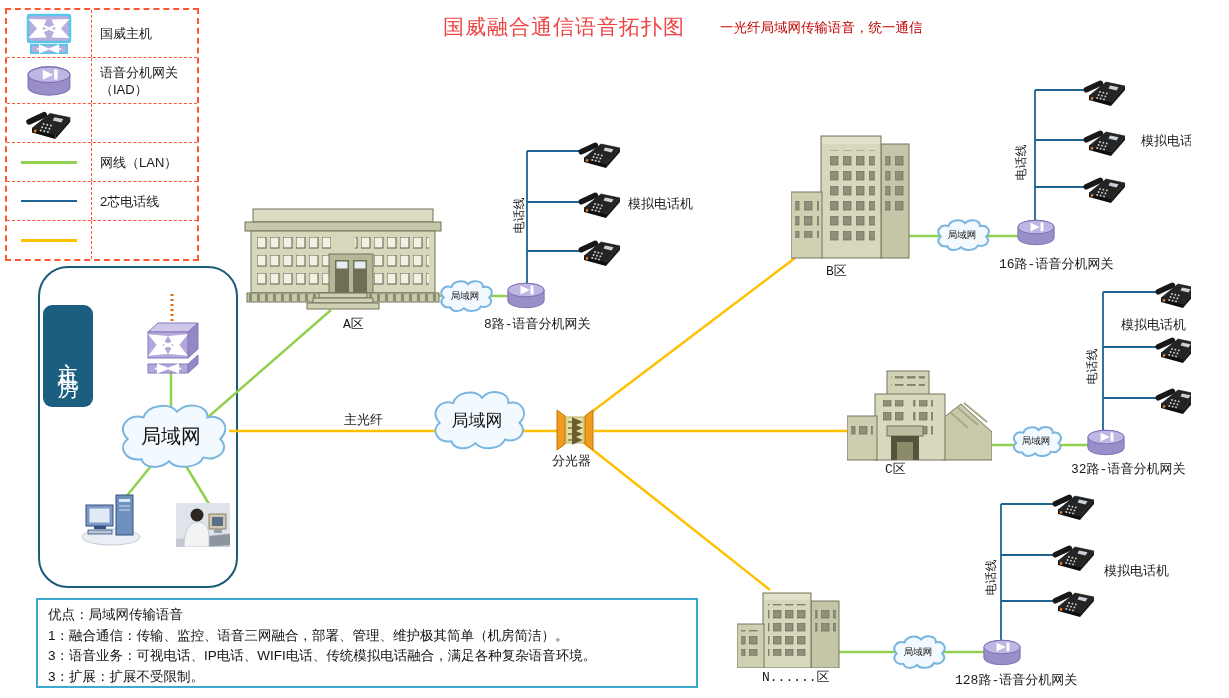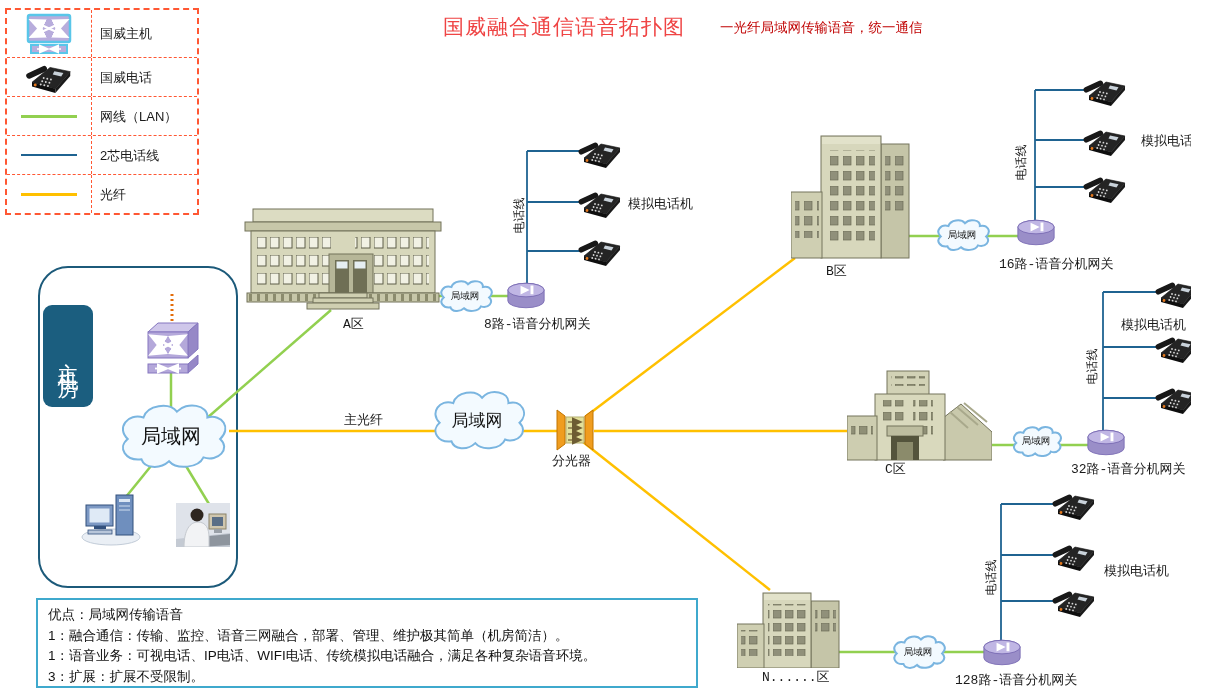--- a/index.html
+++ b/index.html
@@ -190,52 +190,57 @@
     <div class="lg-row" style="height:47px">
       <div class="lg-ic">
           <svg width="46" height="42">
             <use href="#sym-switchfront"></use>
           </svg>
         </div>
       <div class="lg-tx">
           <span>国威主机</span>
         </div>
     </div>
+    <div class="lg-row" style="height:45px">
+      <div class="lg-ic">
+          <svg width="46" height="34">
+            <use href="#sym-gateway"></use>
+          </svg>
+        </div>
+      <div class="lg-tx">
+        <span>语音分机网关</span>
+        <span>（IAD）</span>
+      </div>
+    </div>
     <div class="lg-row" style="height:38px">
       <div class="lg-ic">
           <svg width="50" height="34">
             <use href="#sym-phone"></use>
           </svg>
         </div>
-      <div class="lg-tx">
-          <span>国威电话</span>
-        </div>
     </div>
     <div class="lg-row" style="height:38px">
       <div class="lg-ic">
           <div class="swatch" style="background:#92d050"></div>
         </div>
       <div class="lg-tx">
           <span>网线（LAN）</span>
         </div>
     </div>
     <div class="lg-row" style="height:38px">
       <div class="lg-ic">
           <div class="swatch" style="background:#1f6391;height:2px"></div>
         </div>
       <div class="lg-tx">
           <span>2芯电话线</span>
         </div>
     </div>
     <div class="lg-row" style="height:38px">
       <div class="lg-ic">
           <div class="swatch" style="background:#ffc000"></div>
-        </div>
-      <div class="lg-tx">
-          <span>光纤</span>
         </div>
     </div>
   </div>
 
   <div id="title-main">国威融合通信语音拓扑图</div>
   <div id="title-sub">一光纤局域网传输语音，统一通信</div>
 
   <div id="room-badge">主机房</div>
   <div class="lbl-sm" style="left:152px;top:277px">中继</div>
   <svg class="node" style="left:145px;top:320px" width="54" height="56">
@@ -426,17 +431,17 @@
       <use href="#sym-phone"></use>
     </svg>
   <svg class="node" style="left:1051px;top:586px" width="46" height="32">
       <use href="#sym-phone"></use>
     </svg>
   <div class="lbl" style="left:1104px;top:562px">模拟电话机</div>
 
   <div id="note">
     <div>优点：局域网传输语音</div>
     <div>1：融合通信：传输、监控、语音三网融合，部署、管理、维护极其简单（机房简洁）。</div>
-    <div>1：语音业务：可视电话、IP电话、WIFI电话、传统模拟电话融合，满足各种复杂语音环境。</div>
+    <div>3：语音业务：可视电话、IP电话、WIFI电话、传统模拟电话融合，满足各种复杂语音环境。</div>
     <div>3：扩展：扩展不受限制。</div>
   </div>
 
 </div>
 
 </body></html>

